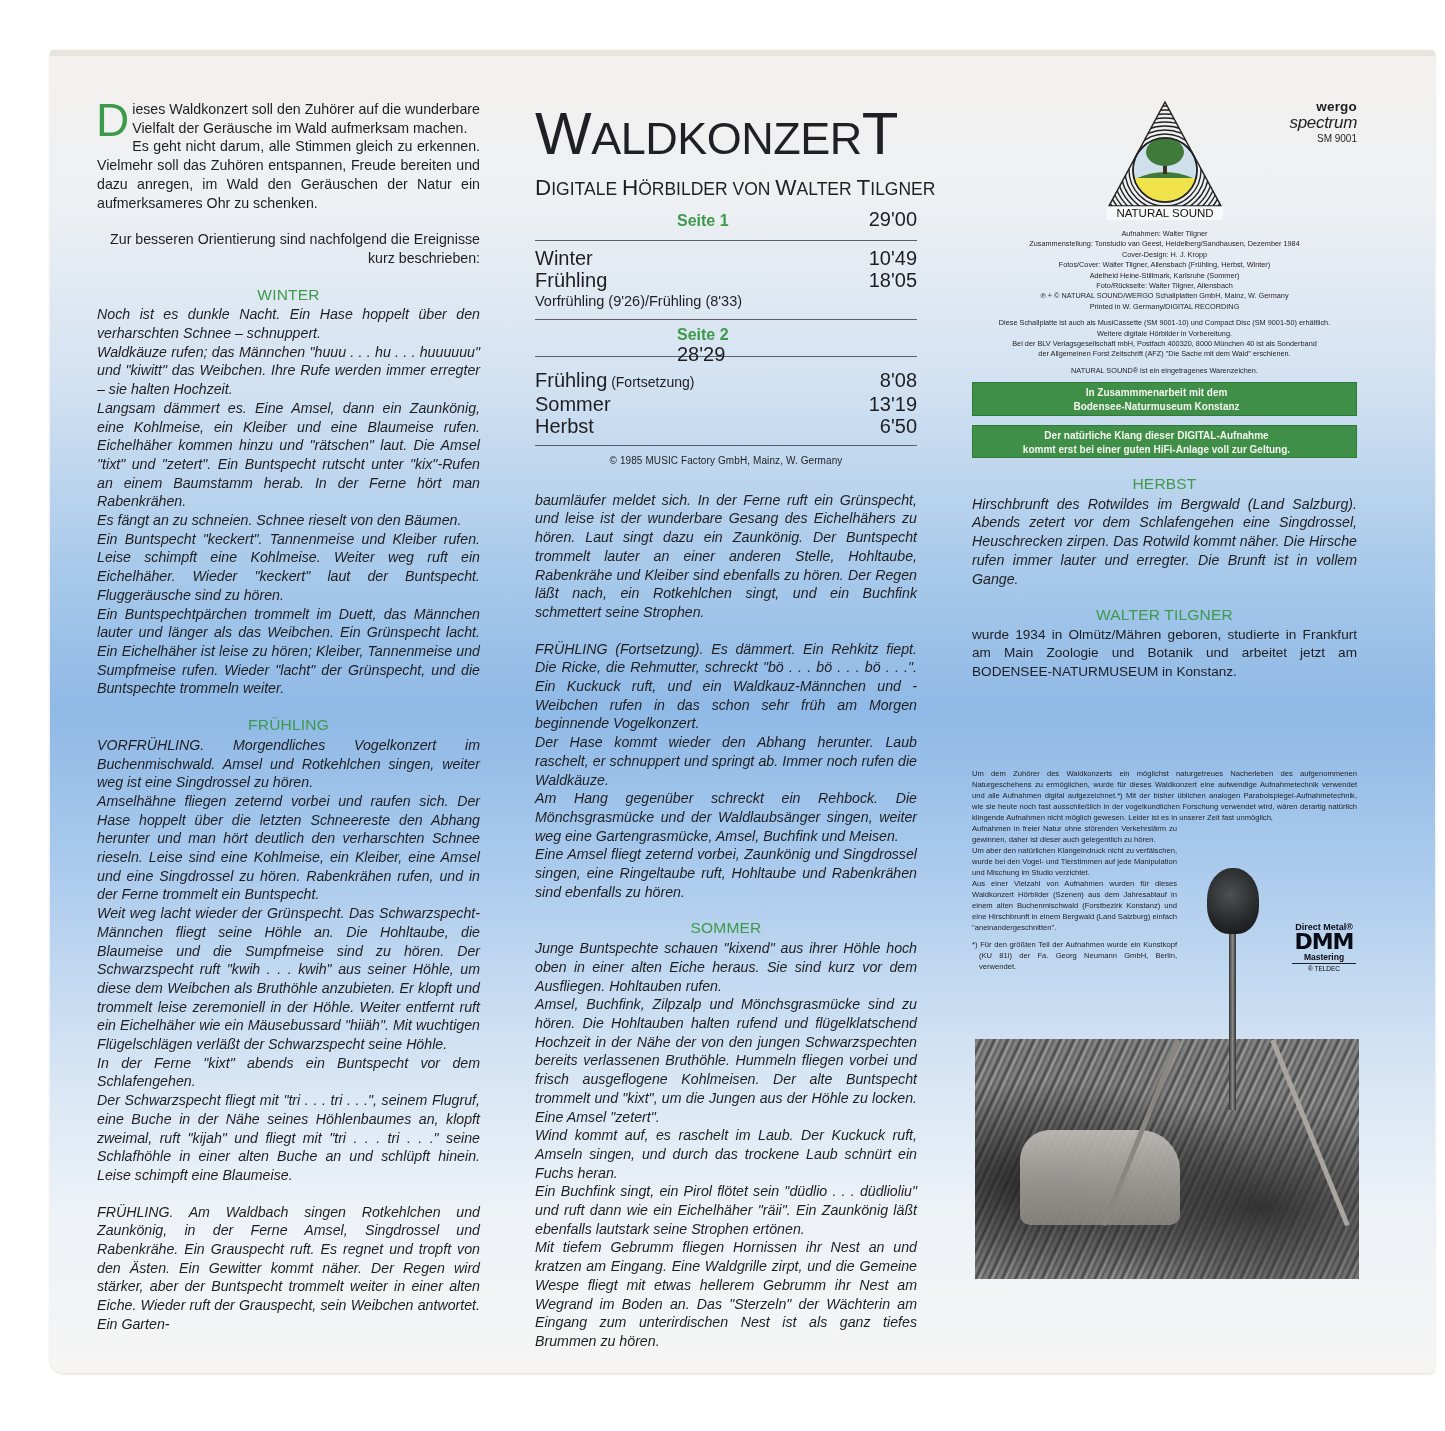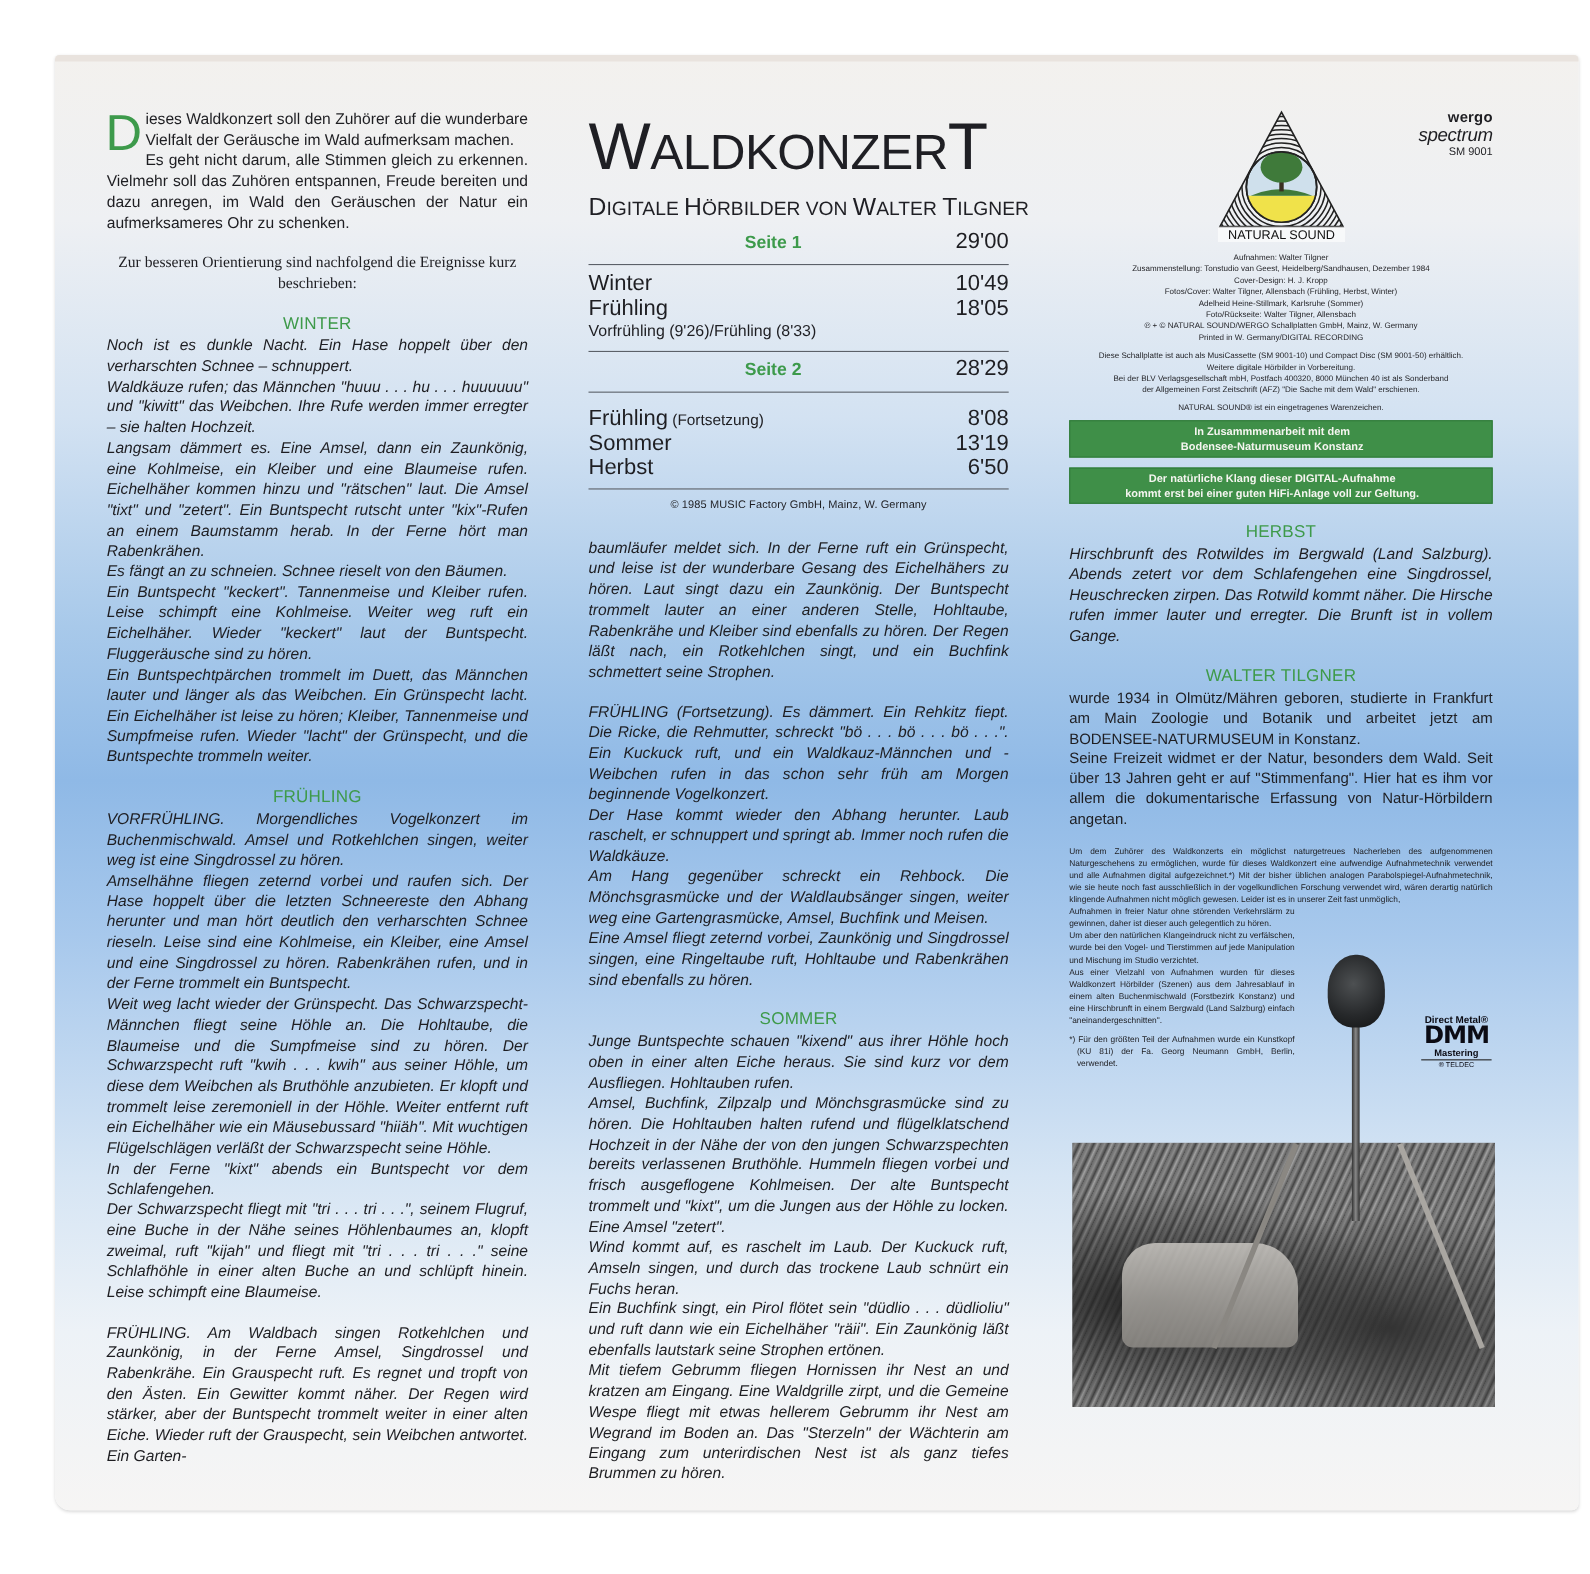--- a/index.html
+++ b/index.html
@@ -87,21 +87,21 @@
 </style>
 </head>
 <body>
 
 <div class="sleeve"></div>
 
 <div class="col col-left">
   <p class="intro"><span class="dropcap">D</span><span>ieses Waldkonzert soll den Zuhörer auf die wunderbare Vielfalt der Geräusche im Wald aufmerksam machen.</span></p>
   <p>Es geht nicht darum, alle Stimmen gleich zu erkennen. Vielmehr soll das Zuhören entspannen, Freude bereiten und dazu anregen, im Wald den Geräuschen der Natur ein aufmerksameres Ohr zu schenken.</p>
   <div class="gap"></div>
-  <p style="text-align:center;font-family:Liberation Serif, serif;">Zur besseren Orientierung sind nachfolgend die Ereignisse kurz beschrieben:</p>
+  <p style="text-align:right;">Zur besseren Orientierung sind nachfolgend die Ereignisse kurz beschrieben:</p>
   <div class="gap"></div>
   <div class="sec-head">WINTER</div>
   <div class="ital">
     <p>Noch ist es dunkle Nacht. Ein Hase hoppelt über den verharschten Schnee – schnuppert.</p>
     <p>Waldkäuze rufen; das Männchen "huuu . . . hu . . . huuuuuu" und "kiwitt" das Weibchen. Ihre Rufe werden immer erregter – sie halten Hochzeit.</p>
     <p>Langsam dämmert es. Eine Amsel, dann ein Zaunkönig, eine Kohlmeise, ein Kleiber und eine Blaumeise rufen. Eichelhäher kommen hinzu und "rätschen" laut. Die Amsel "tixt" und "zetert". Ein Buntspecht rutscht unter "kix"-Rufen an einem Baumstamm herab. In der Ferne hört man Rabenkrähen.</p>
     <p>Es fängt an zu schneien. Schnee rieselt von den Bäumen.</p>
     <p>Ein Buntspecht "keckert". Tannenmeise und Kleiber rufen. Leise schimpft eine Kohlmeise. Weiter weg ruft ein Eichelhäher. Wieder "keckert" laut der Buntspecht. Fluggeräusche sind zu hören.</p>
     <p>Ein Buntspechtpärchen trommelt im Duett, das Männchen lauter und länger als das Weibchen. Ein Grünspecht lacht. Ein Eichelhäher ist leise zu hören; Kleiber, Tannenmeise und Sumpfmeise rufen. Wieder "lacht" der Grünspecht, und die Buntspechte trommeln weiter.</p>
   </div>
@@ -131,21 +131,21 @@
       <span><span>Winter</span></span>
       <span>10'49</span>
     </div>
   <div class="track">
       <span><span>Frühling</span></span>
       <span>18'05</span>
     </div>
   <div class="track-sub">Vorfrühling (9'26)/Frühling (8'33)</div>
   <div class="rule" style="margin-top:8px;"></div>
 
-  <div class="side-head" style="margin-top:2px;">
+  <div class="side-head" style="margin-top:2px;flex-direction:column;">
     <span class="label">Seite 2</span>
     <span class="time">28'29</span>
   </div>
   <div class="rule"></div>
   <div class="track" style="margin-top:12px;">
       <span><span>Frühling</span><small> (Fortsetzung)</small></span>
       <span>8'08</span>
     </div>
   <div class="track">
       <span><span>Sommer</span></span>
@@ -241,21 +241,20 @@
     <div>Der natürliche Klang dieser DIGITAL-Aufnahme</div>
     <div>kommt erst bei einer guten HiFi-Anlage voll zur Geltung.</div>
   </div>
 
   <div class="right-lower">
     <div class="sec-head">HERBST</div>
     <p class="ital">Hirschbrunft des Rotwildes im Bergwald (Land Salzburg). Abends zetert vor dem Schlafengehen eine Singdrossel, Heuschrecken zirpen. Das Rotwild kommt näher. Die Hirsche rufen immer lauter und erregter. Die Brunft ist in vollem Gange.</p>
     <div class="gap"></div>
     <div class="sec-head">WALTER TILGNER</div>
     <p class="bio">wurde 1934 in Olmütz/Mähren geboren, studierte in Frankfurt am Main Zoologie und Botanik und arbeitet jetzt am BODENSEE-NATURMUSEUM in Konstanz.</p>
-    <p class="bio">Seine Freizeit widmet er der Natur, besonders dem Wald. Seit über 13 Jahren geht er auf "Stimmenfang". Hier hat es ihm vor allem die dokumentarische Erfassung von Natur-Hörbildern angetan.</p>
   </div>
 
   <div class="tech">
     <p>Um dem Zuhörer des Waldkonzerts ein möglichst naturgetreues Nacherleben des aufgenommenen Naturgeschehens zu ermöglichen, wurde für dieses Waldkonzert eine aufwendige Aufnahmetechnik verwendet und alle Aufnahmen digital aufgezeichnet.*) Mit der bisher üblichen analogen Parabolspiegel-Aufnahmetechnik, wie sie heute noch fast ausschließlich in der vogelkundlichen Forschung verwendet wird, wären derartig natürlich klingende Aufnahmen nicht möglich gewesen. Leider ist es in unserer Zeit fast unmöglich,</p>
     <p class="narrow">Aufnahmen in freier Natur ohne störenden Verkehrslärm zu gewinnen, daher ist dieser auch gelegentlich zu hören.</p>
     <p class="narrow">Um aber den natürlichen Klangeindruck nicht zu verfälschen, wurde bei den Vogel- und Tierstimmen auf jede Manipulation und Mischung im Studio verzichtet.</p>
     <p class="narrow">Aus einer Vielzahl von Aufnahmen wurden für dieses Waldkonzert Hörbilder (Szenen) aus dem Jahresablauf in einem alten Buchenmischwald (Forstbezirk Konstanz) und eine Hirschbrunft in einem Bergwald (Land Salzburg) einfach "aneinandergeschnitten".</p>
     <p class="fn">*) Für den größten Teil der Aufnahmen wurde ein Kunstkopf (KU 81i) der Fa. Georg Neumann GmbH, Berlin, verwendet.</p>
   </div>
 

